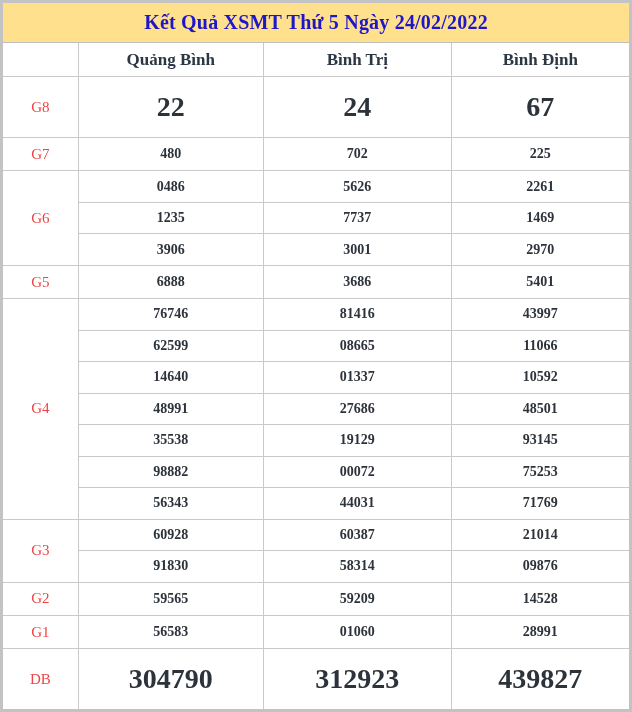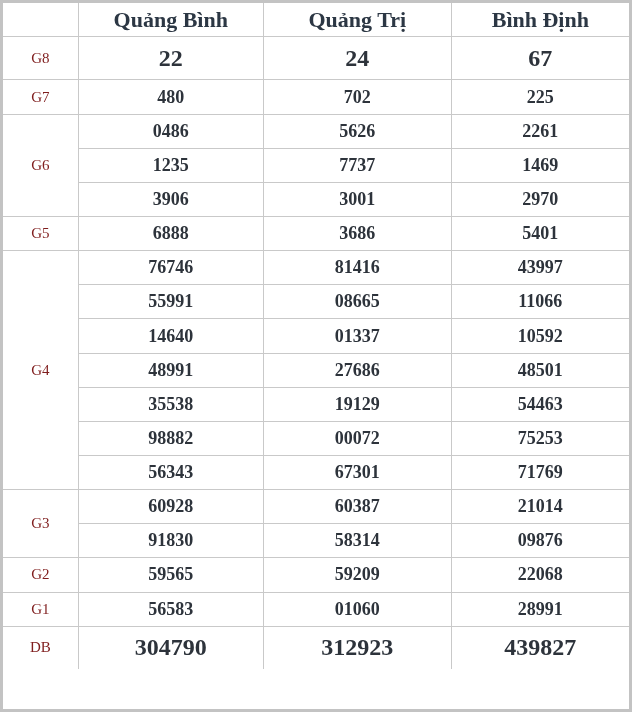--- a/index.html
+++ b/index.html
@@ -40,54 +40,57 @@
   }
   .prize-table th,
   .prize-table td {
     border: 1px solid #c9c9c9;
     text-align: center;
     vertical-align: middle;
     padding: 0;
   }
   .prize-table thead th {
     height: 33px;
-    font-size: 22px;
+    font-size: 17px;
     font-weight: bold;
     color: #2c3744;
   }
   td.label {
     font-size: 15px;
     font-weight: normal;
-    color: #7f1d1d;
+    color: #ef4444;
   }
   td.value {
-    font-size: 18px;
+    font-size: 14px;
     font-weight: bold;
     color: #2d333b;
   }
   .red { color: #d9252c; }
-  td.big { font-size: 24px; }
+  td.big { font-size: 28px; }
 </style>
 </head>
 <body>
 
 <div class="frame">
+  <div class="title-bar">
+    <span class="title-text">Kết Quả XSMT Thứ 5 Ngày 24/02/2022</span>
+  </div>
 
   <table class="prize-table">
     <colgroup>
       <col style="width:12%">
       <col style="width:29.6%">
       <col style="width:30%">
       <col style="width:28.4%">
     </colgroup>
     <thead>
       <tr>
         <th></th>
         <th>Quảng Bình</th>
-        <th>Quảng Trị</th>
+        <th>Bình Trị</th>
         <th>Bình Định</th>
       </tr>
     </thead>
     <tbody>
         <tr>
           <td rowspan="1" class="label red">G8</td>
           <td class="value red big">22</td>
           <td class="value red big">24</td>
           <td class="value red big">67</td>
         </tr>
@@ -119,65 +122,65 @@
           <td class="value">3686</td>
           <td class="value">5401</td>
         </tr>
         <tr>
           <td rowspan="7" class="label">G4</td>
           <td class="value">76746</td>
           <td class="value">81416</td>
           <td class="value">43997</td>
         </tr>
         <tr>
-          <td class="value">55991</td>
+          <td class="value">62599</td>
           <td class="value">08665</td>
           <td class="value">11066</td>
         </tr>
         <tr>
           <td class="value">14640</td>
           <td class="value">01337</td>
           <td class="value">10592</td>
         </tr>
         <tr>
           <td class="value">48991</td>
           <td class="value">27686</td>
           <td class="value">48501</td>
         </tr>
         <tr>
           <td class="value">35538</td>
           <td class="value">19129</td>
-          <td class="value">54463</td>
+          <td class="value">93145</td>
         </tr>
         <tr>
           <td class="value">98882</td>
           <td class="value">00072</td>
           <td class="value">75253</td>
         </tr>
         <tr>
           <td class="value">56343</td>
-          <td class="value">67301</td>
+          <td class="value">44031</td>
           <td class="value">71769</td>
         </tr>
         <tr>
           <td rowspan="2" class="label">G3</td>
           <td class="value">60928</td>
           <td class="value">60387</td>
           <td class="value">21014</td>
         </tr>
         <tr>
           <td class="value">91830</td>
           <td class="value">58314</td>
           <td class="value">09876</td>
         </tr>
         <tr>
           <td rowspan="1" class="label">G2</td>
           <td class="value">59565</td>
           <td class="value">59209</td>
-          <td class="value">22068</td>
+          <td class="value">14528</td>
         </tr>
         <tr>
           <td rowspan="1" class="label">G1</td>
           <td class="value">56583</td>
           <td class="value">01060</td>
           <td class="value">28991</td>
         </tr>
         <tr>
           <td rowspan="1" class="label red">DB</td>
           <td class="value red big">304790</td>

